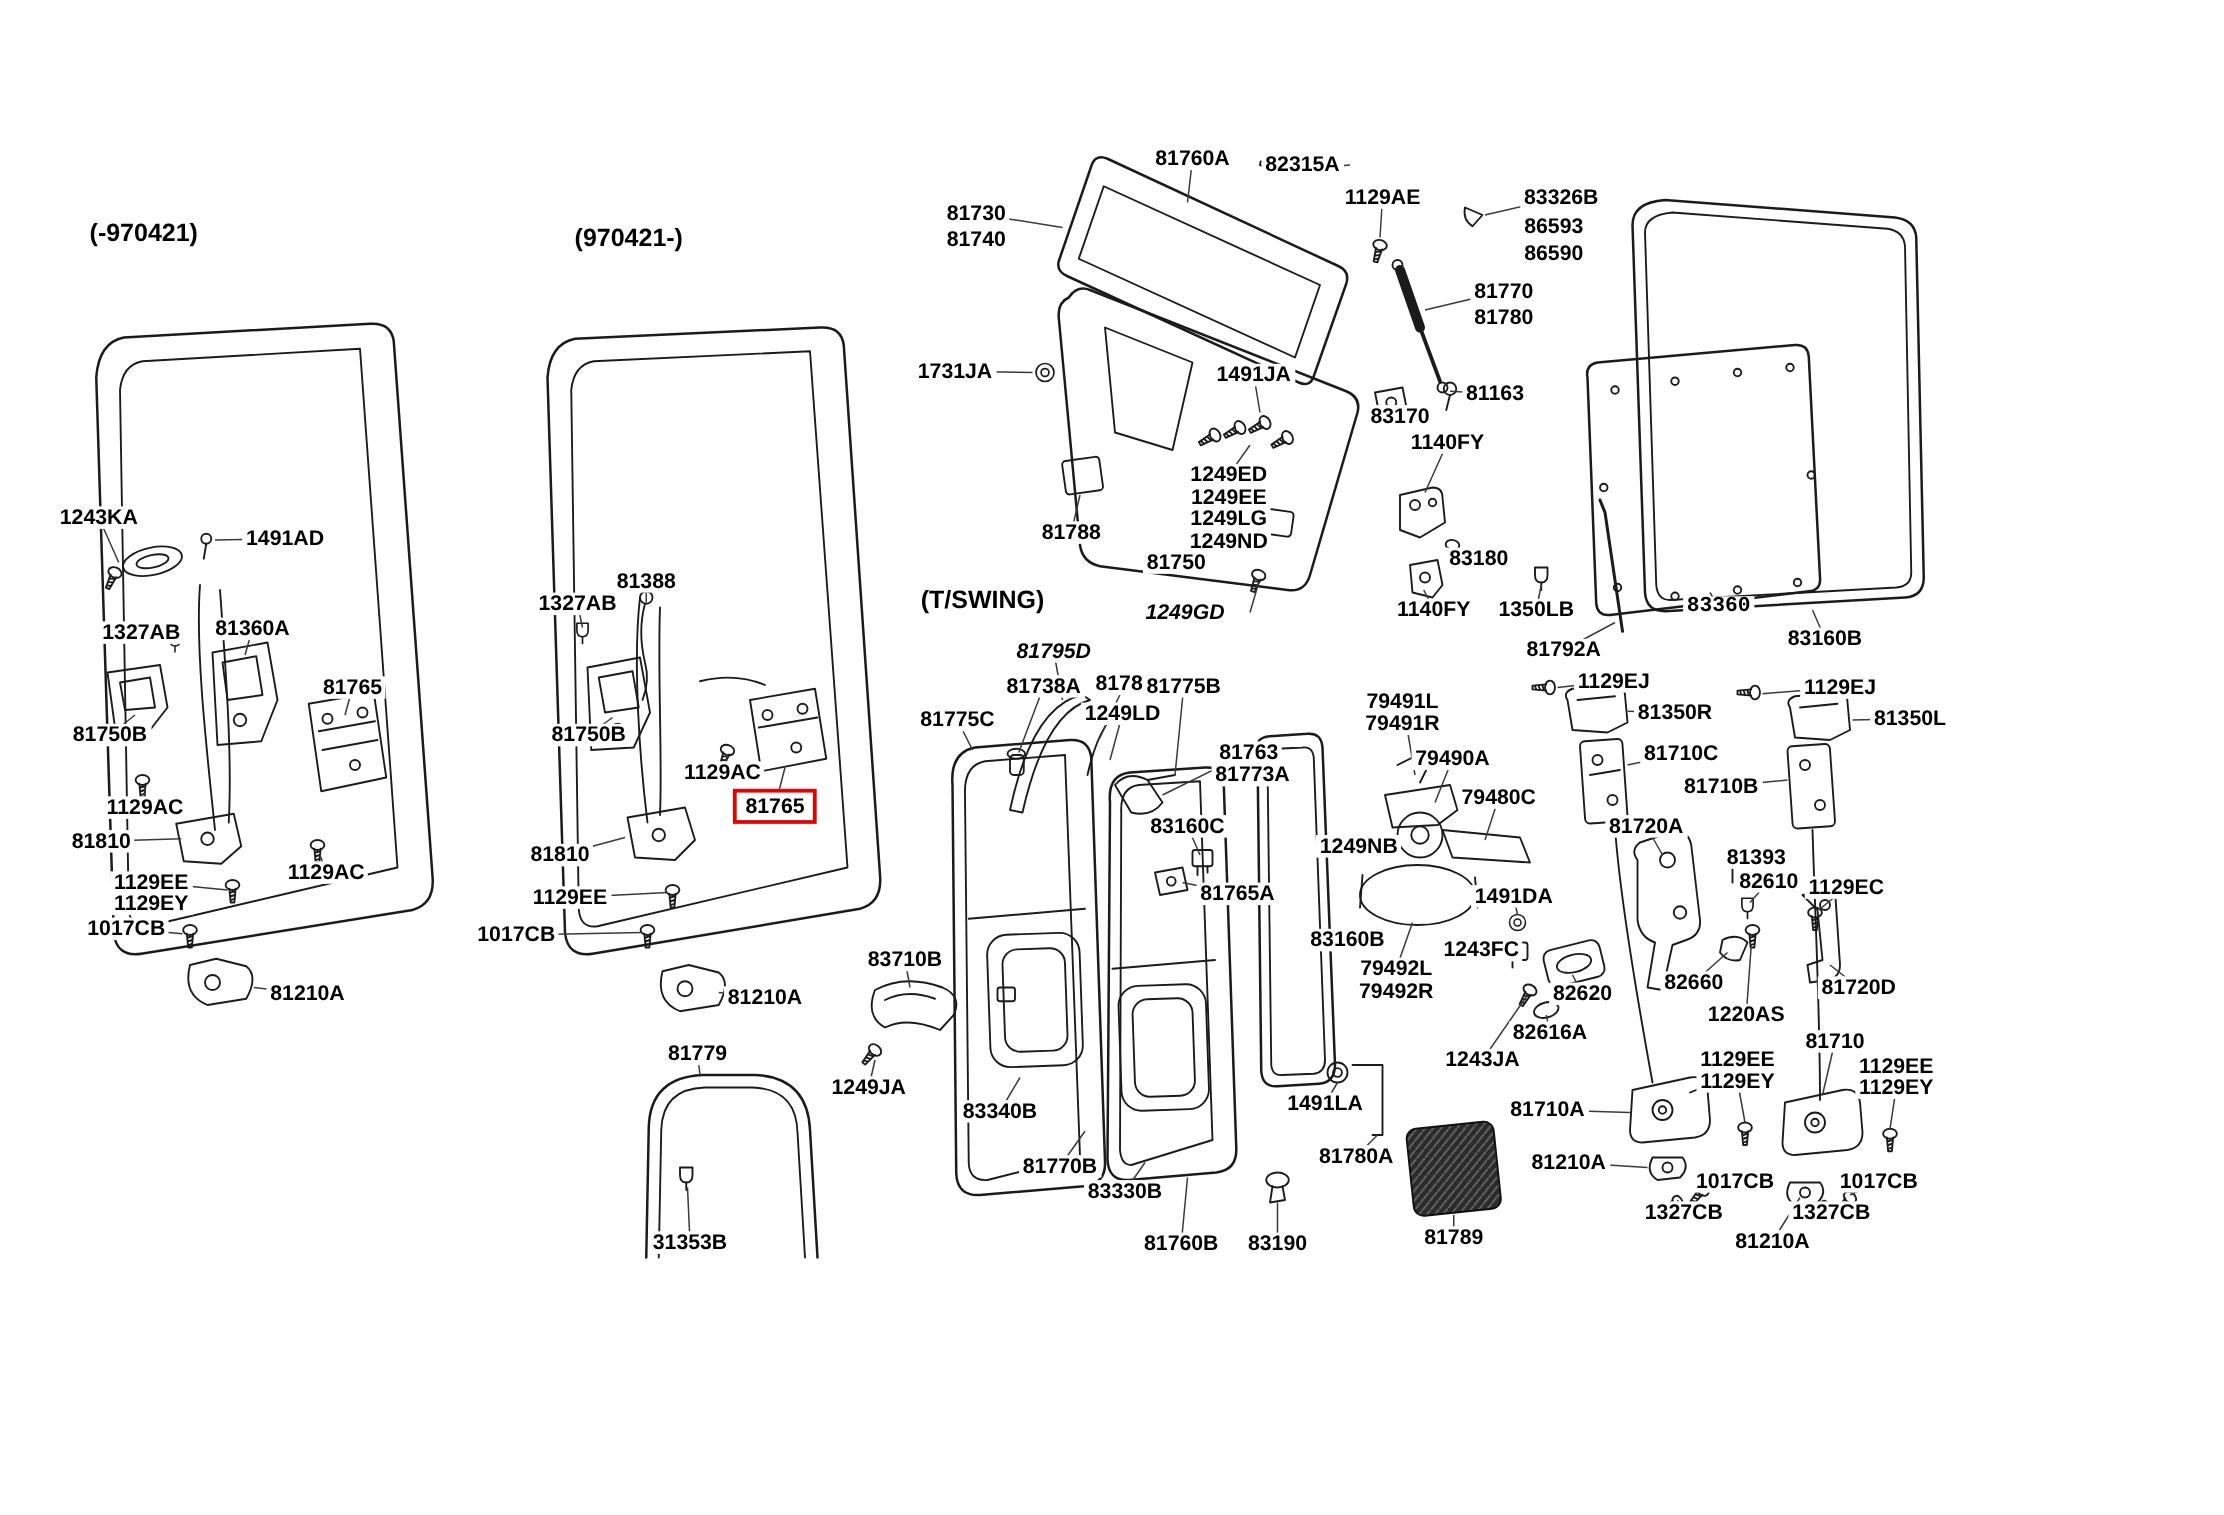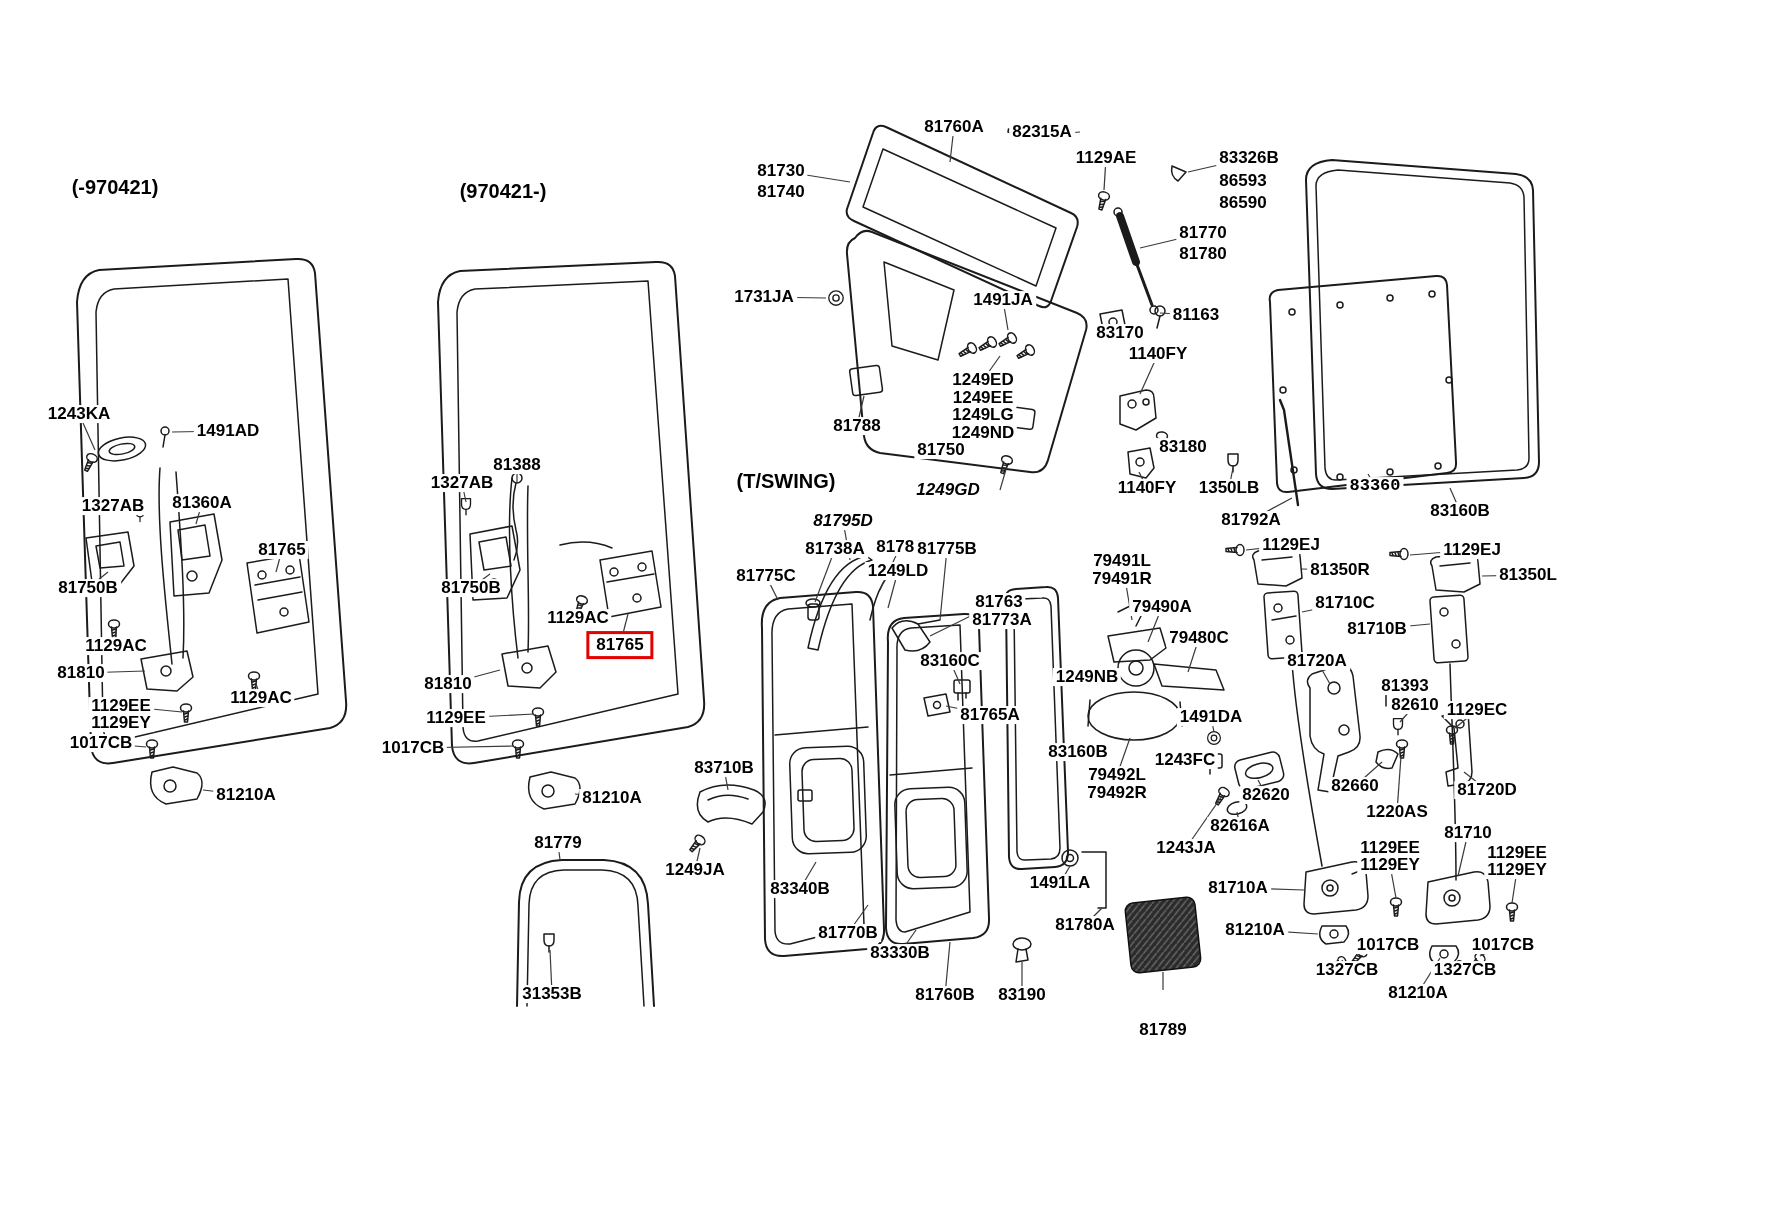--- a/index.html
+++ b/index.html
@@ -507,19 +507,19 @@
     <div class="part-label" style="left: 1517px; top: 870px;">1129EY</div>
     <div class="part-label" style="left: 1060px; top: 883px;">1491LA</div>
     <div class="part-label" style="left: 1085px; top: 925px;">81780A</div>
     <div class="part-label" style="left: 1238px; top: 888px;">81710A</div>
     <div class="part-label" style="left: 1255px; top: 930px;">81210A</div>
     <div class="part-label" style="left: 1388px; top: 945px;">1017CB</div>
     <div class="part-label" style="left: 1503px; top: 945px;">1017CB</div>
     <div class="part-label" style="left: 1347px; top: 970px;">1327CB</div>
     <div class="part-label" style="left: 1465px; top: 970px;">1327CB</div>
     <div class="part-label" style="left: 1418px; top: 993px;">81210A</div>
-    <div class="part-label" style="left: 1163px; top: 990px; margin-top: 40px;">81789</div>
+    <div class="part-label" style="left: 1163px; top: 990px;">81789</div>
     <div class="part-label" style="left: 1022px; top: 995px;">83190</div>
     <div class="part-label" style="left: 945px; top: 995px;">81760B</div>
     <div class="part-label" style="left: 900px; top: 953px;">83330B</div>
     <div class="part-label" style="left: 848px; top: 933px;">81770B</div>
     <div class="part-label" style="left: 800px; top: 889px;">83340B</div>
   </div>
 
 </body></html>

